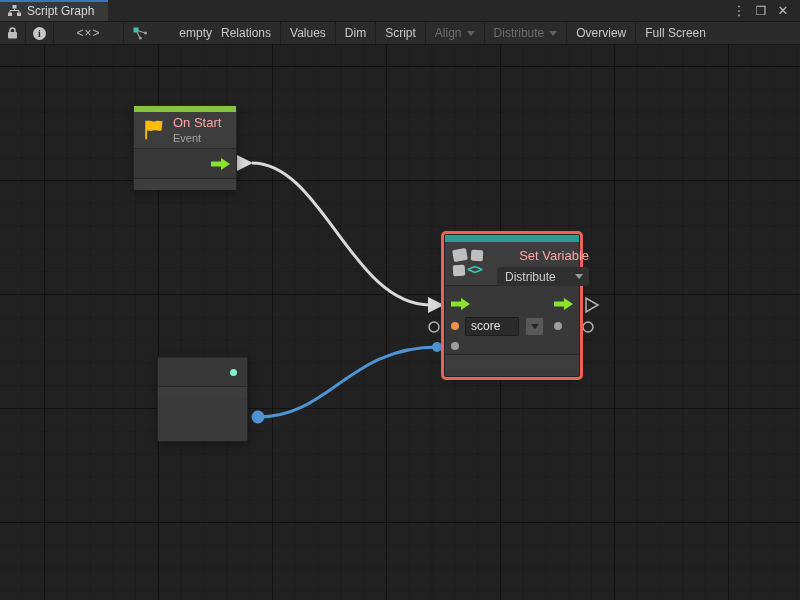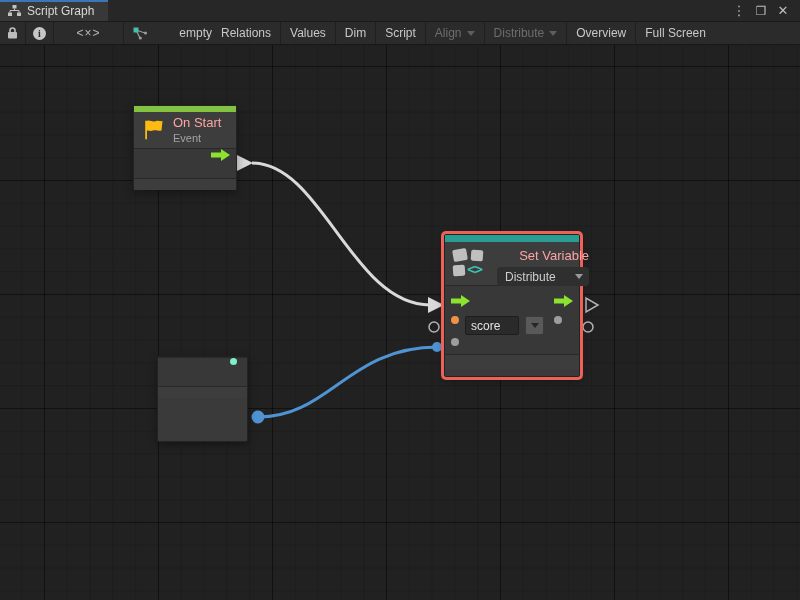--- a/index.html
+++ b/index.html
@@ -48,21 +48,21 @@
   
   .node { position:absolute; background:#3a3a3a; border:1px solid #232323; border-radius:2px;
           box-shadow:0 3px 8px rgba(0,0,0,0.35); color:#e4e4e4; }
   .node.selected { box-shadow:0 0 0 3px #ed6158, 0 3px 8px rgba(0,0,0,0.35); }
   .stripe { height:6px; }
   .divider { height:1px; background:#282828; }
   .n-header { display:flex; align-items:center; gap:8px; padding:5px 8px; background:#3d3d3d; }
   .n-title { font-size:13px; color:#fca5a5; line-height:1.25; }
   .n-sub { font-size:11px; color:#a3a3a3; line-height:1.2; }
   .n-footer { background:#3d3d3d; }
-  .n-row { display:flex; }
+  .n-row { display:flex; align-items:center; }
 
   .dot { width:8px; height:8px; border-radius:50%; flex:0 0 auto; }
   .flow-arrow { flex:0 0 auto; display:block; }
 
   
   #node-onstart { left:133px; top:60px; width:104px; height:85px; }
   #node-onstart .n-header { height:36px; }
   #node-onstart .body-row { height:29px; justify-content:flex-end; padding-right:6px; background:#383838; }
   #node-onstart .n-footer { height:11px; }
 

